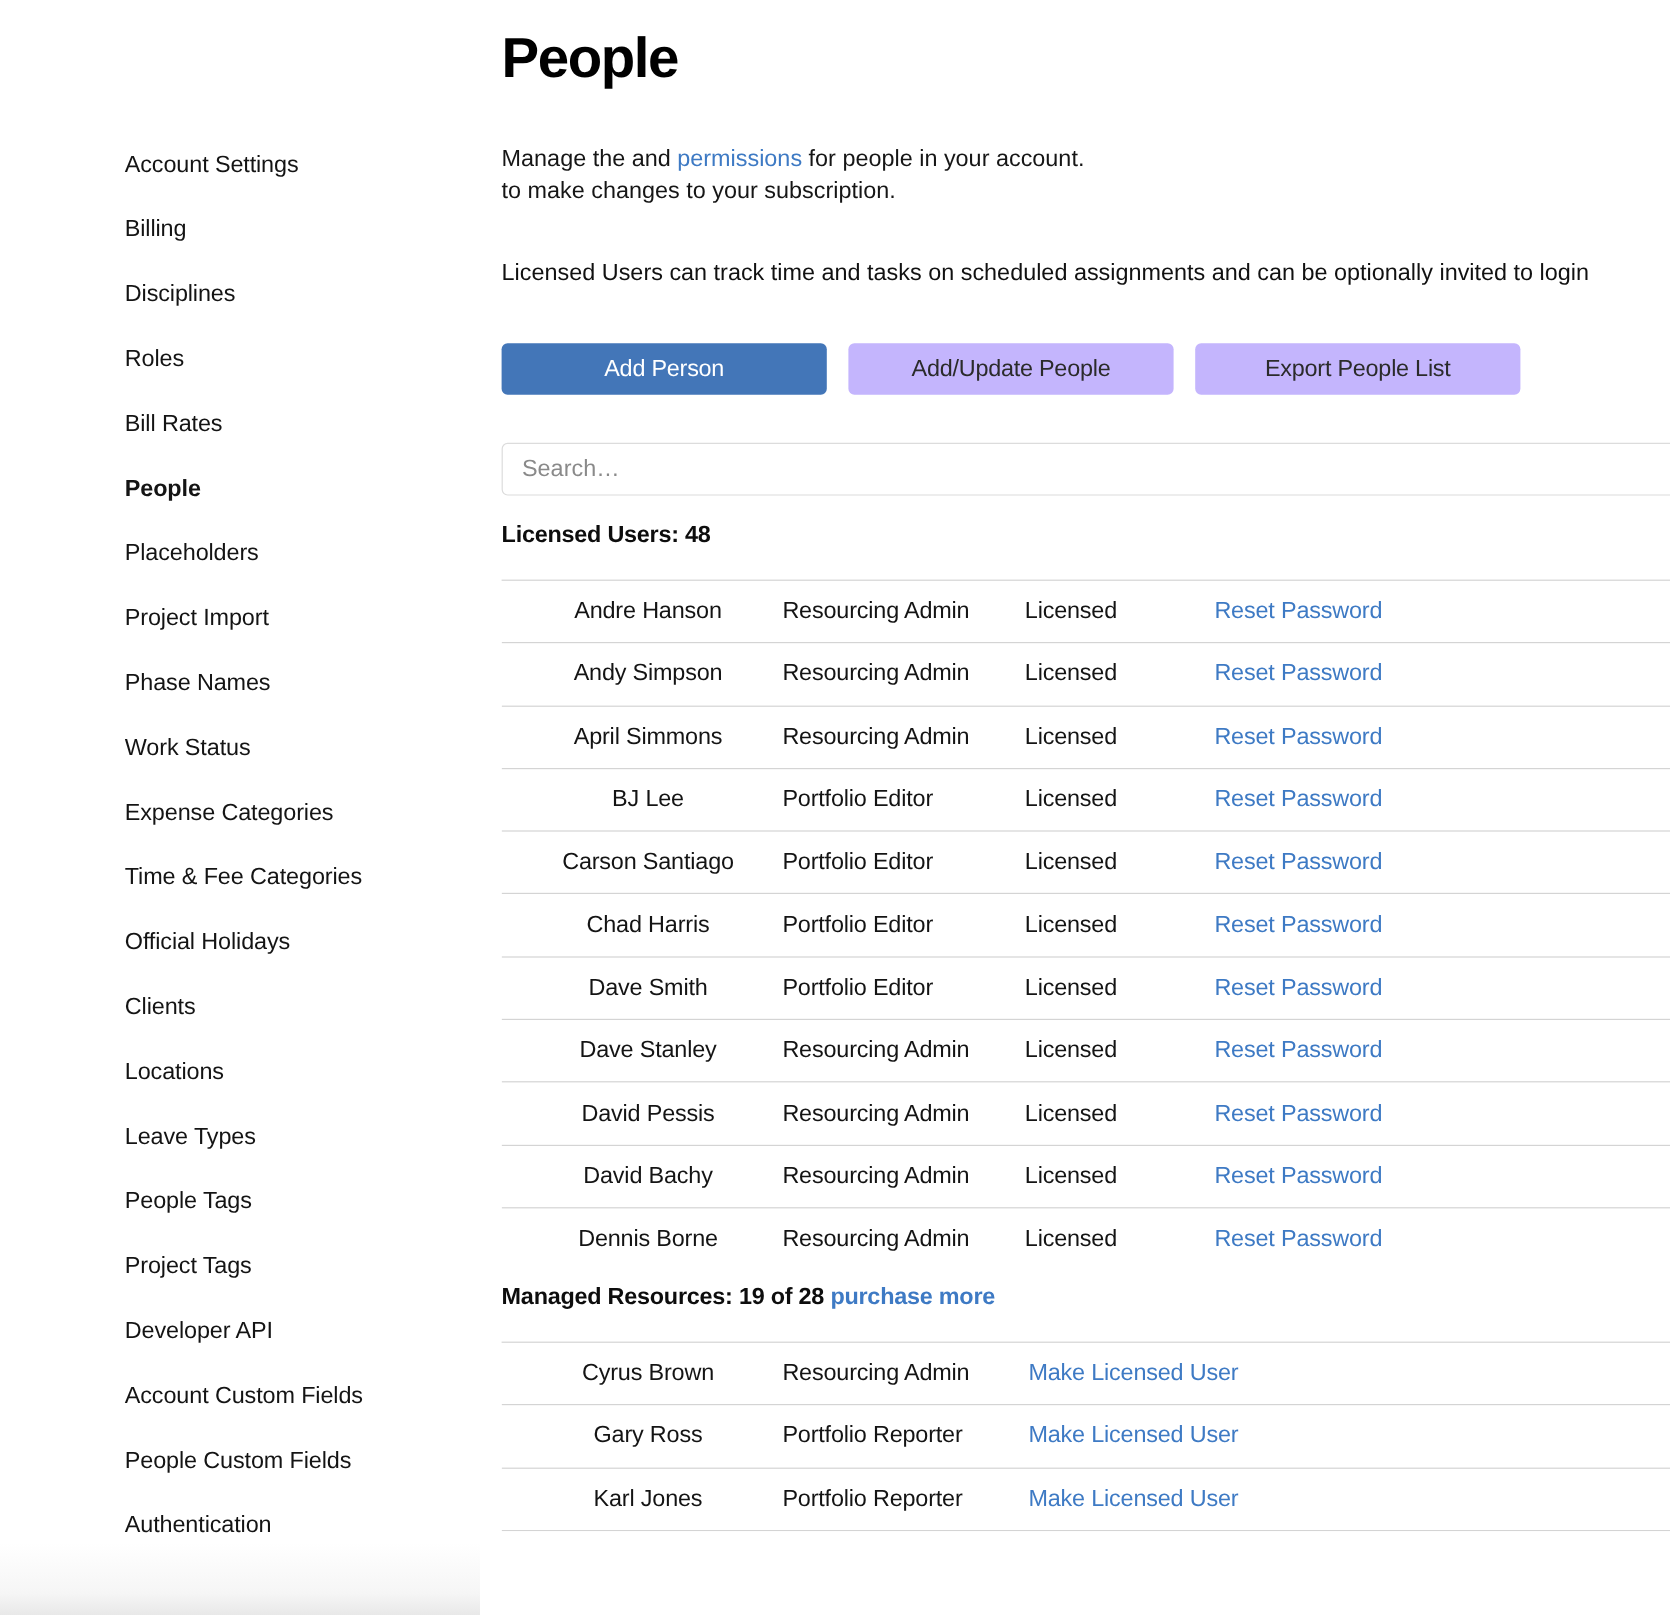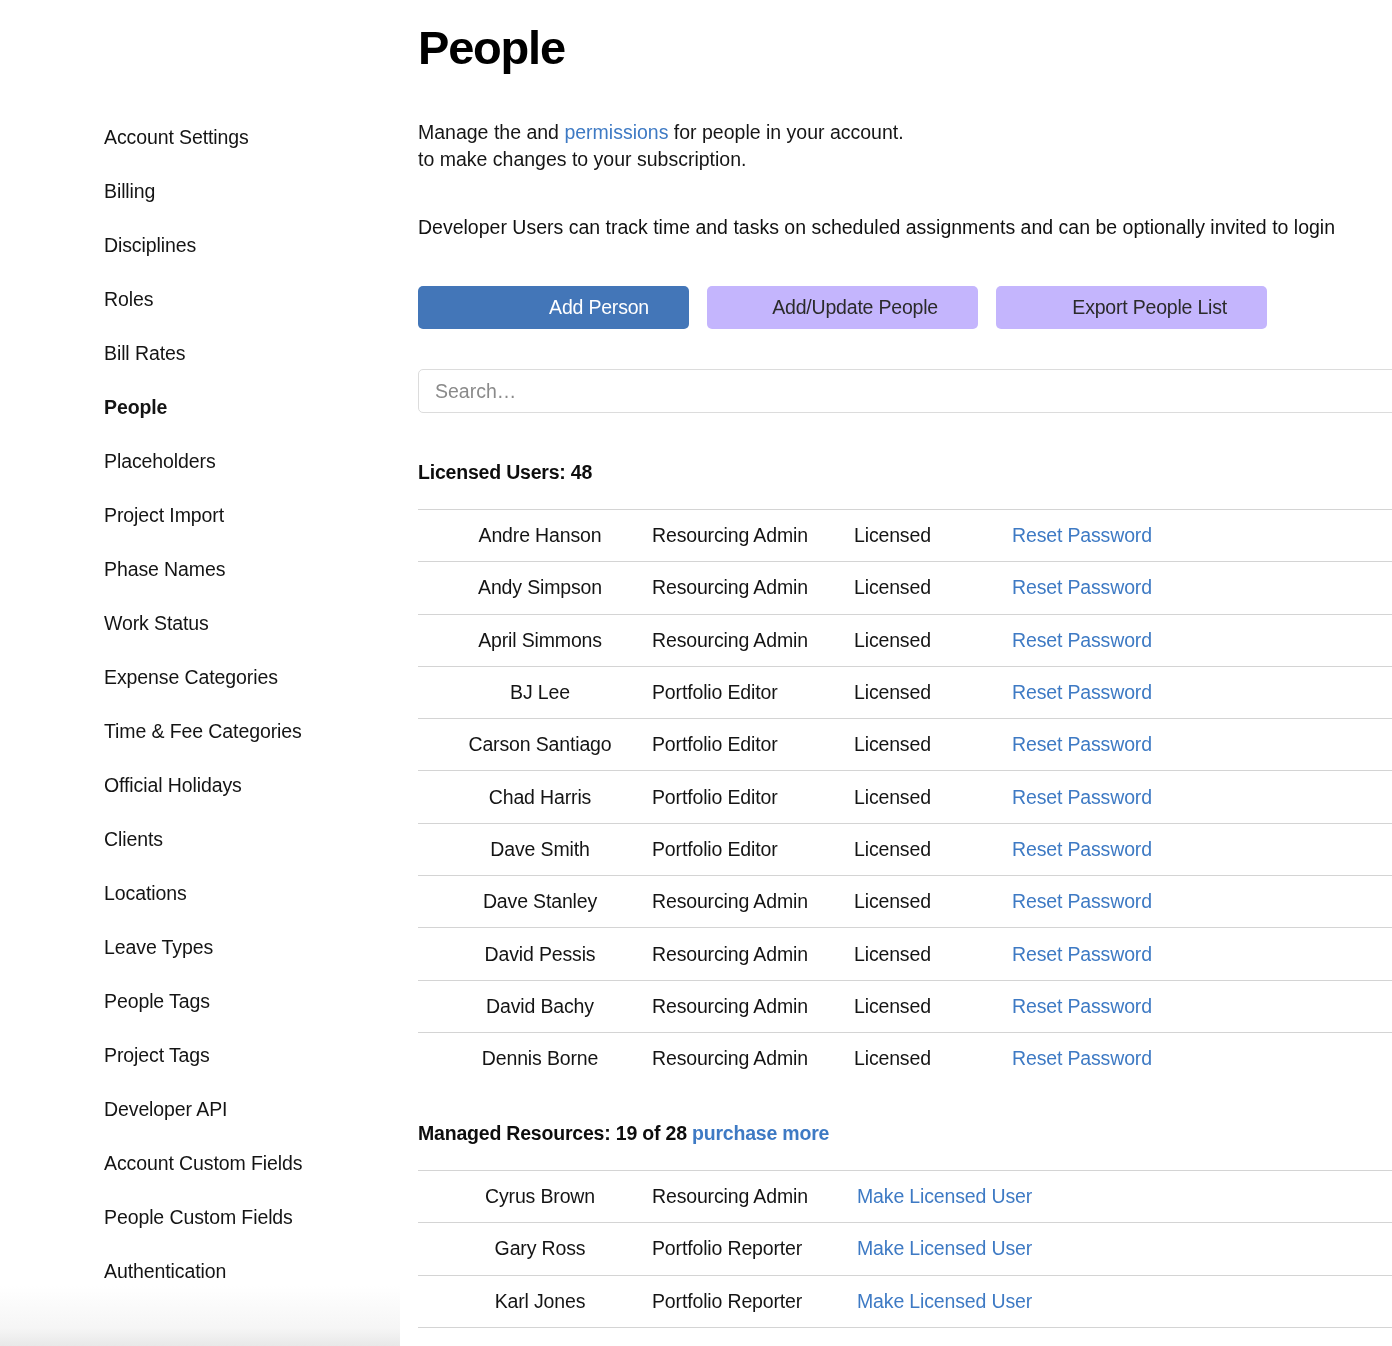--- a/index.html
+++ b/index.html
@@ -86,23 +86,22 @@
     display: flex;
     gap: 18px;
   }
   .btn {
     border: none;
     border-radius: 5px;
     height: 43px;
     font-size: 19.5px;
     font-family: inherit;
     cursor: pointer;
-    padding: 0 40px;
+    padding: 0 22px;
     letter-spacing: -0.2px;
-    text-align: right;
   }
   .btn-primary {
     background: #4376B8;
     color: #ffffff;
     width: 271px;
   }
   .btn-secondary {
     background: #c4b5fd;
     color: #2b2b2b;
     width: 271px;
@@ -117,21 +116,21 @@
     background: #fff;
     font-size: 19.5px;
     font-family: inherit;
     padding: 0 16px;
     color: #222;
     outline: none;
   }
   .search-input::placeholder { color: #8a8a8a; }
 
   .section-head {
-    margin-top: 48px;
+    margin-top: 22px;
     font-size: 19.5px;
     font-weight: bold;
     color: #0d0d0d;
     letter-spacing: -0.2px;
   }
   .section-head a { color: #3E7AC4; text-decoration: none; font-weight: bold; }
 
   .table-scroll {
     margin-top: 25px;
     height: 565px;
@@ -196,21 +195,21 @@
   <main class="main">
 
     <h1 class="page-title">People</h1>
 
     <p class="intro">
       <span>Manage the and </span><a href="#">permissions</a><span> for people in your account.</span><br>
       <span>to make changes to your subscription.</span>
     </p>
 
     <p class="note">
-      <span>Developer Users can track time and tasks on scheduled assignments and can be optionally invited to login</span><br>
+      <span>Licensed Users can track time and tasks on scheduled assignments and can be optionally invited to login</span><br>
     </p>
 
     <div class="btn-row">
       <button class="btn btn-primary">Add Person</button>
       <button class="btn btn-secondary">Add/Update People</button>
       <button class="btn btn-secondary">Export People List</button>
     </div>
 
     <div class="search-wrap">
       <input class="search-input" type="text" placeholder="Search…" style="">

